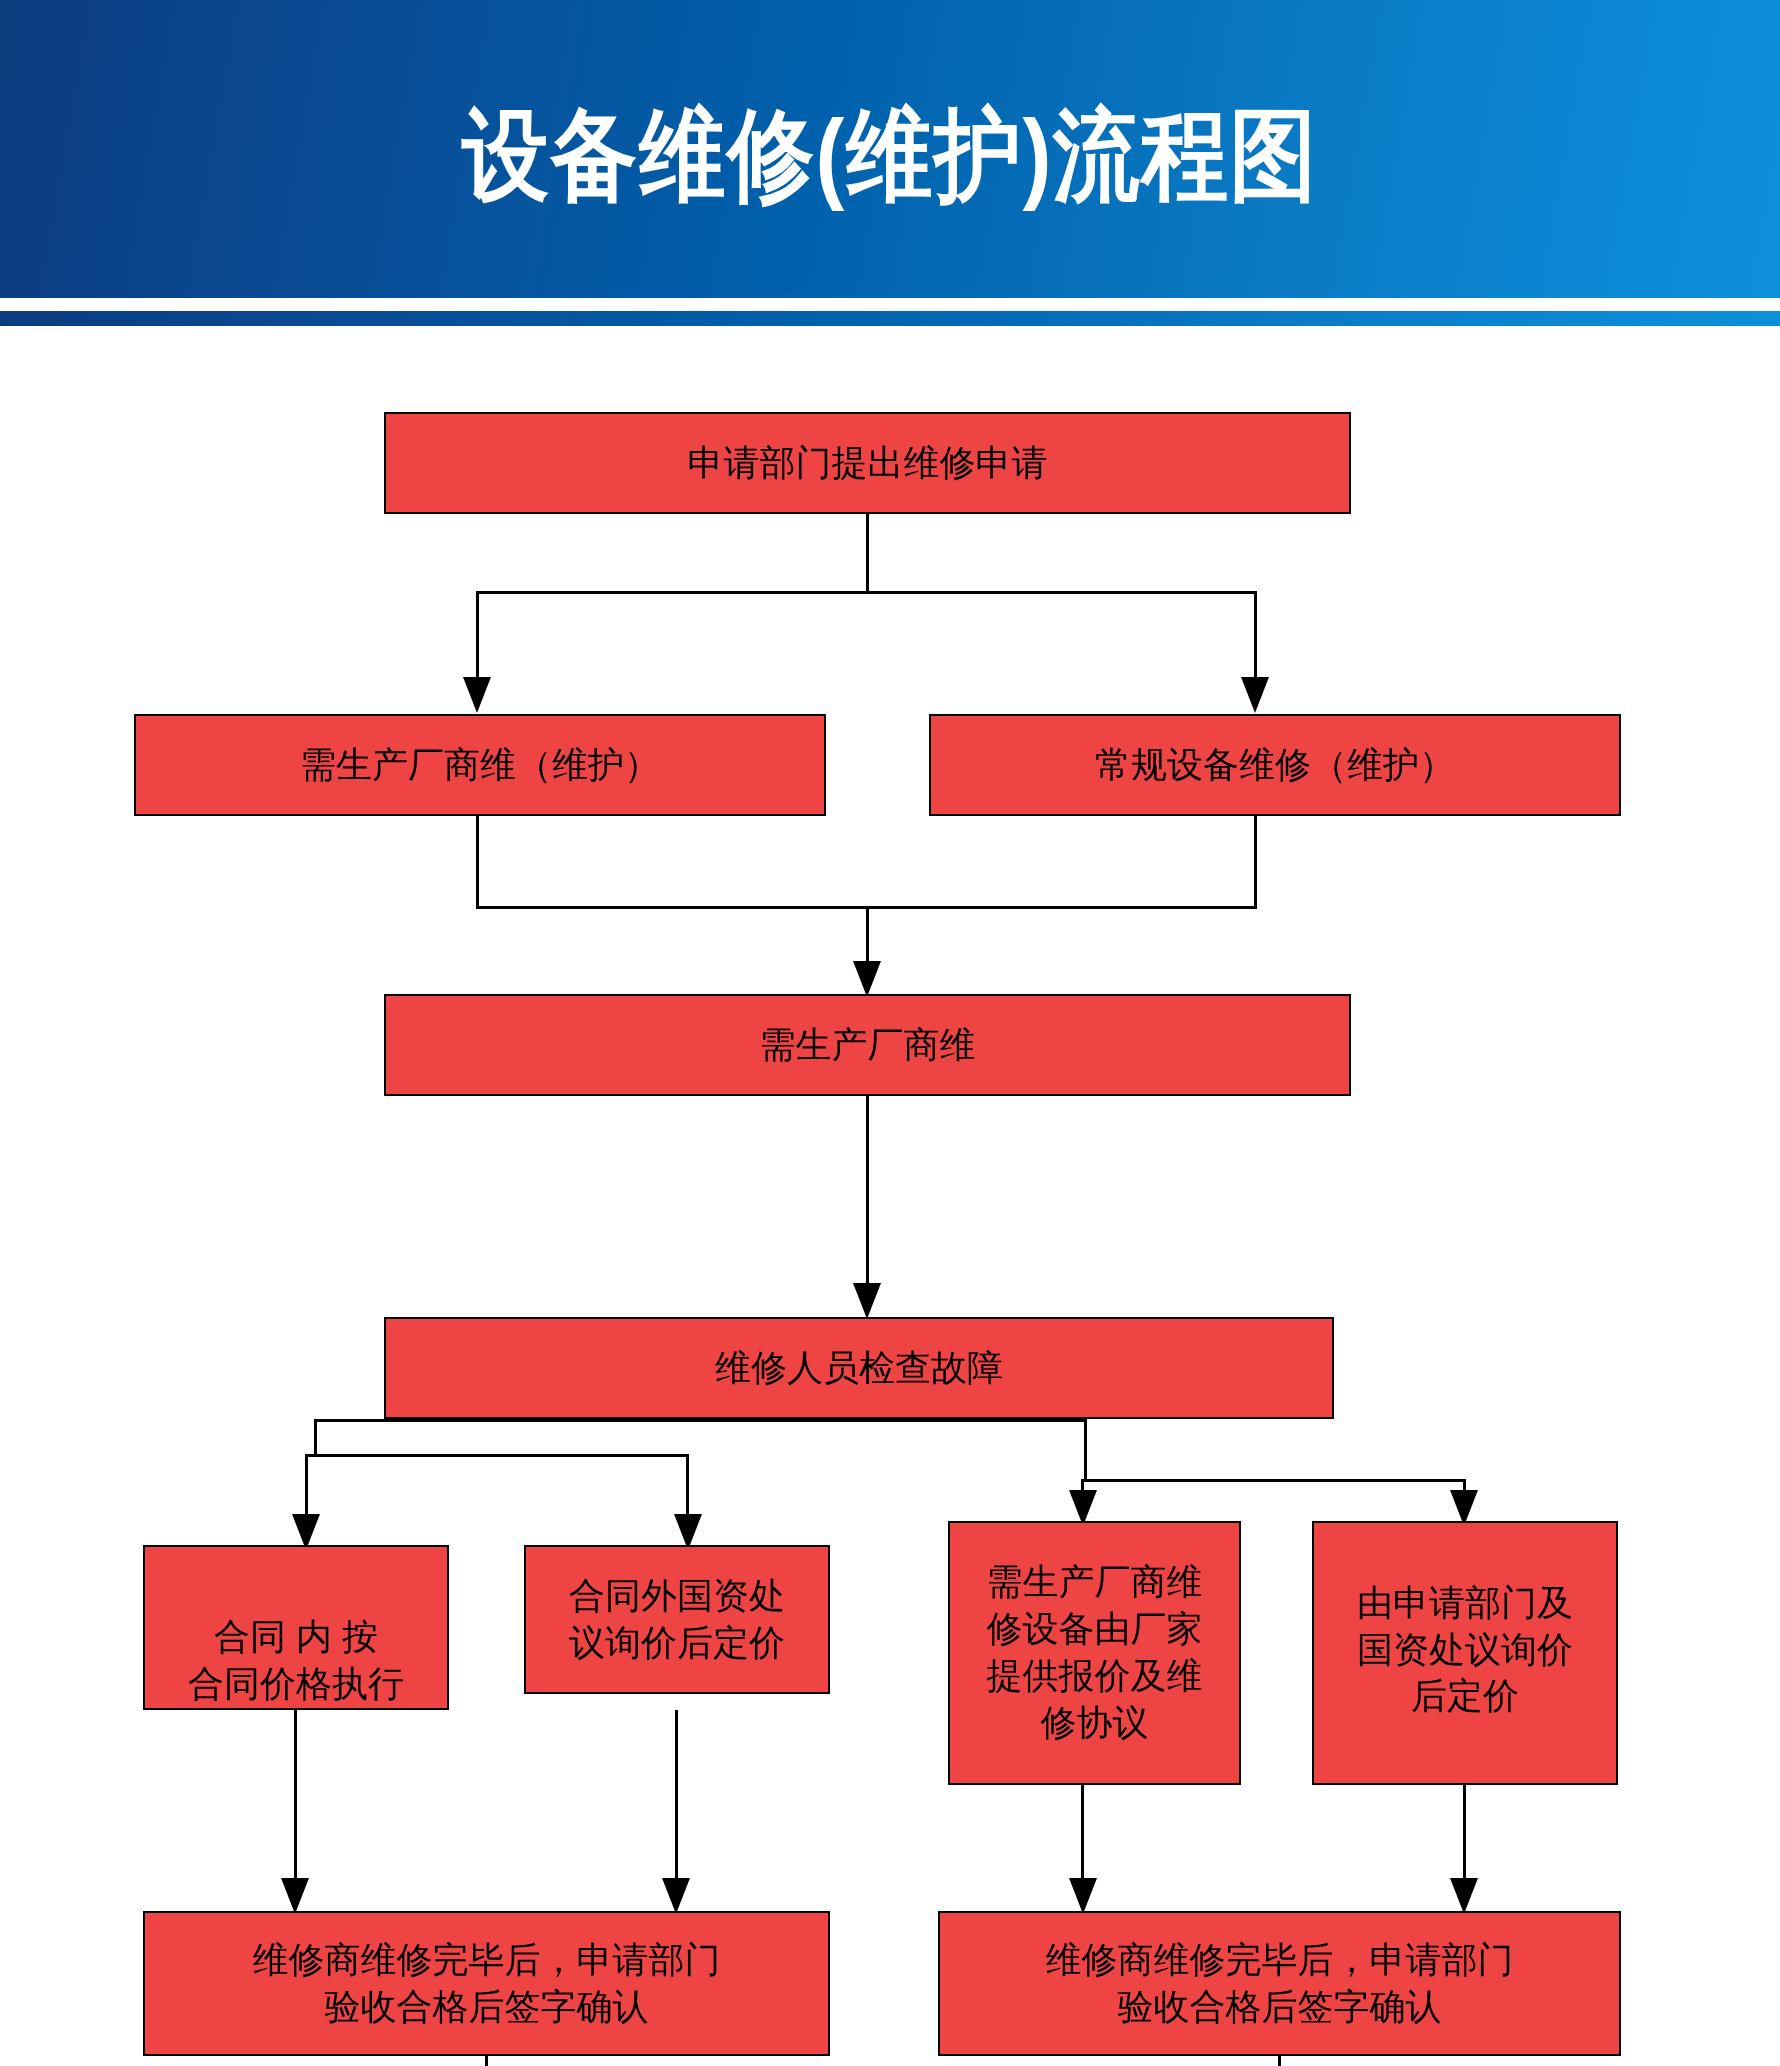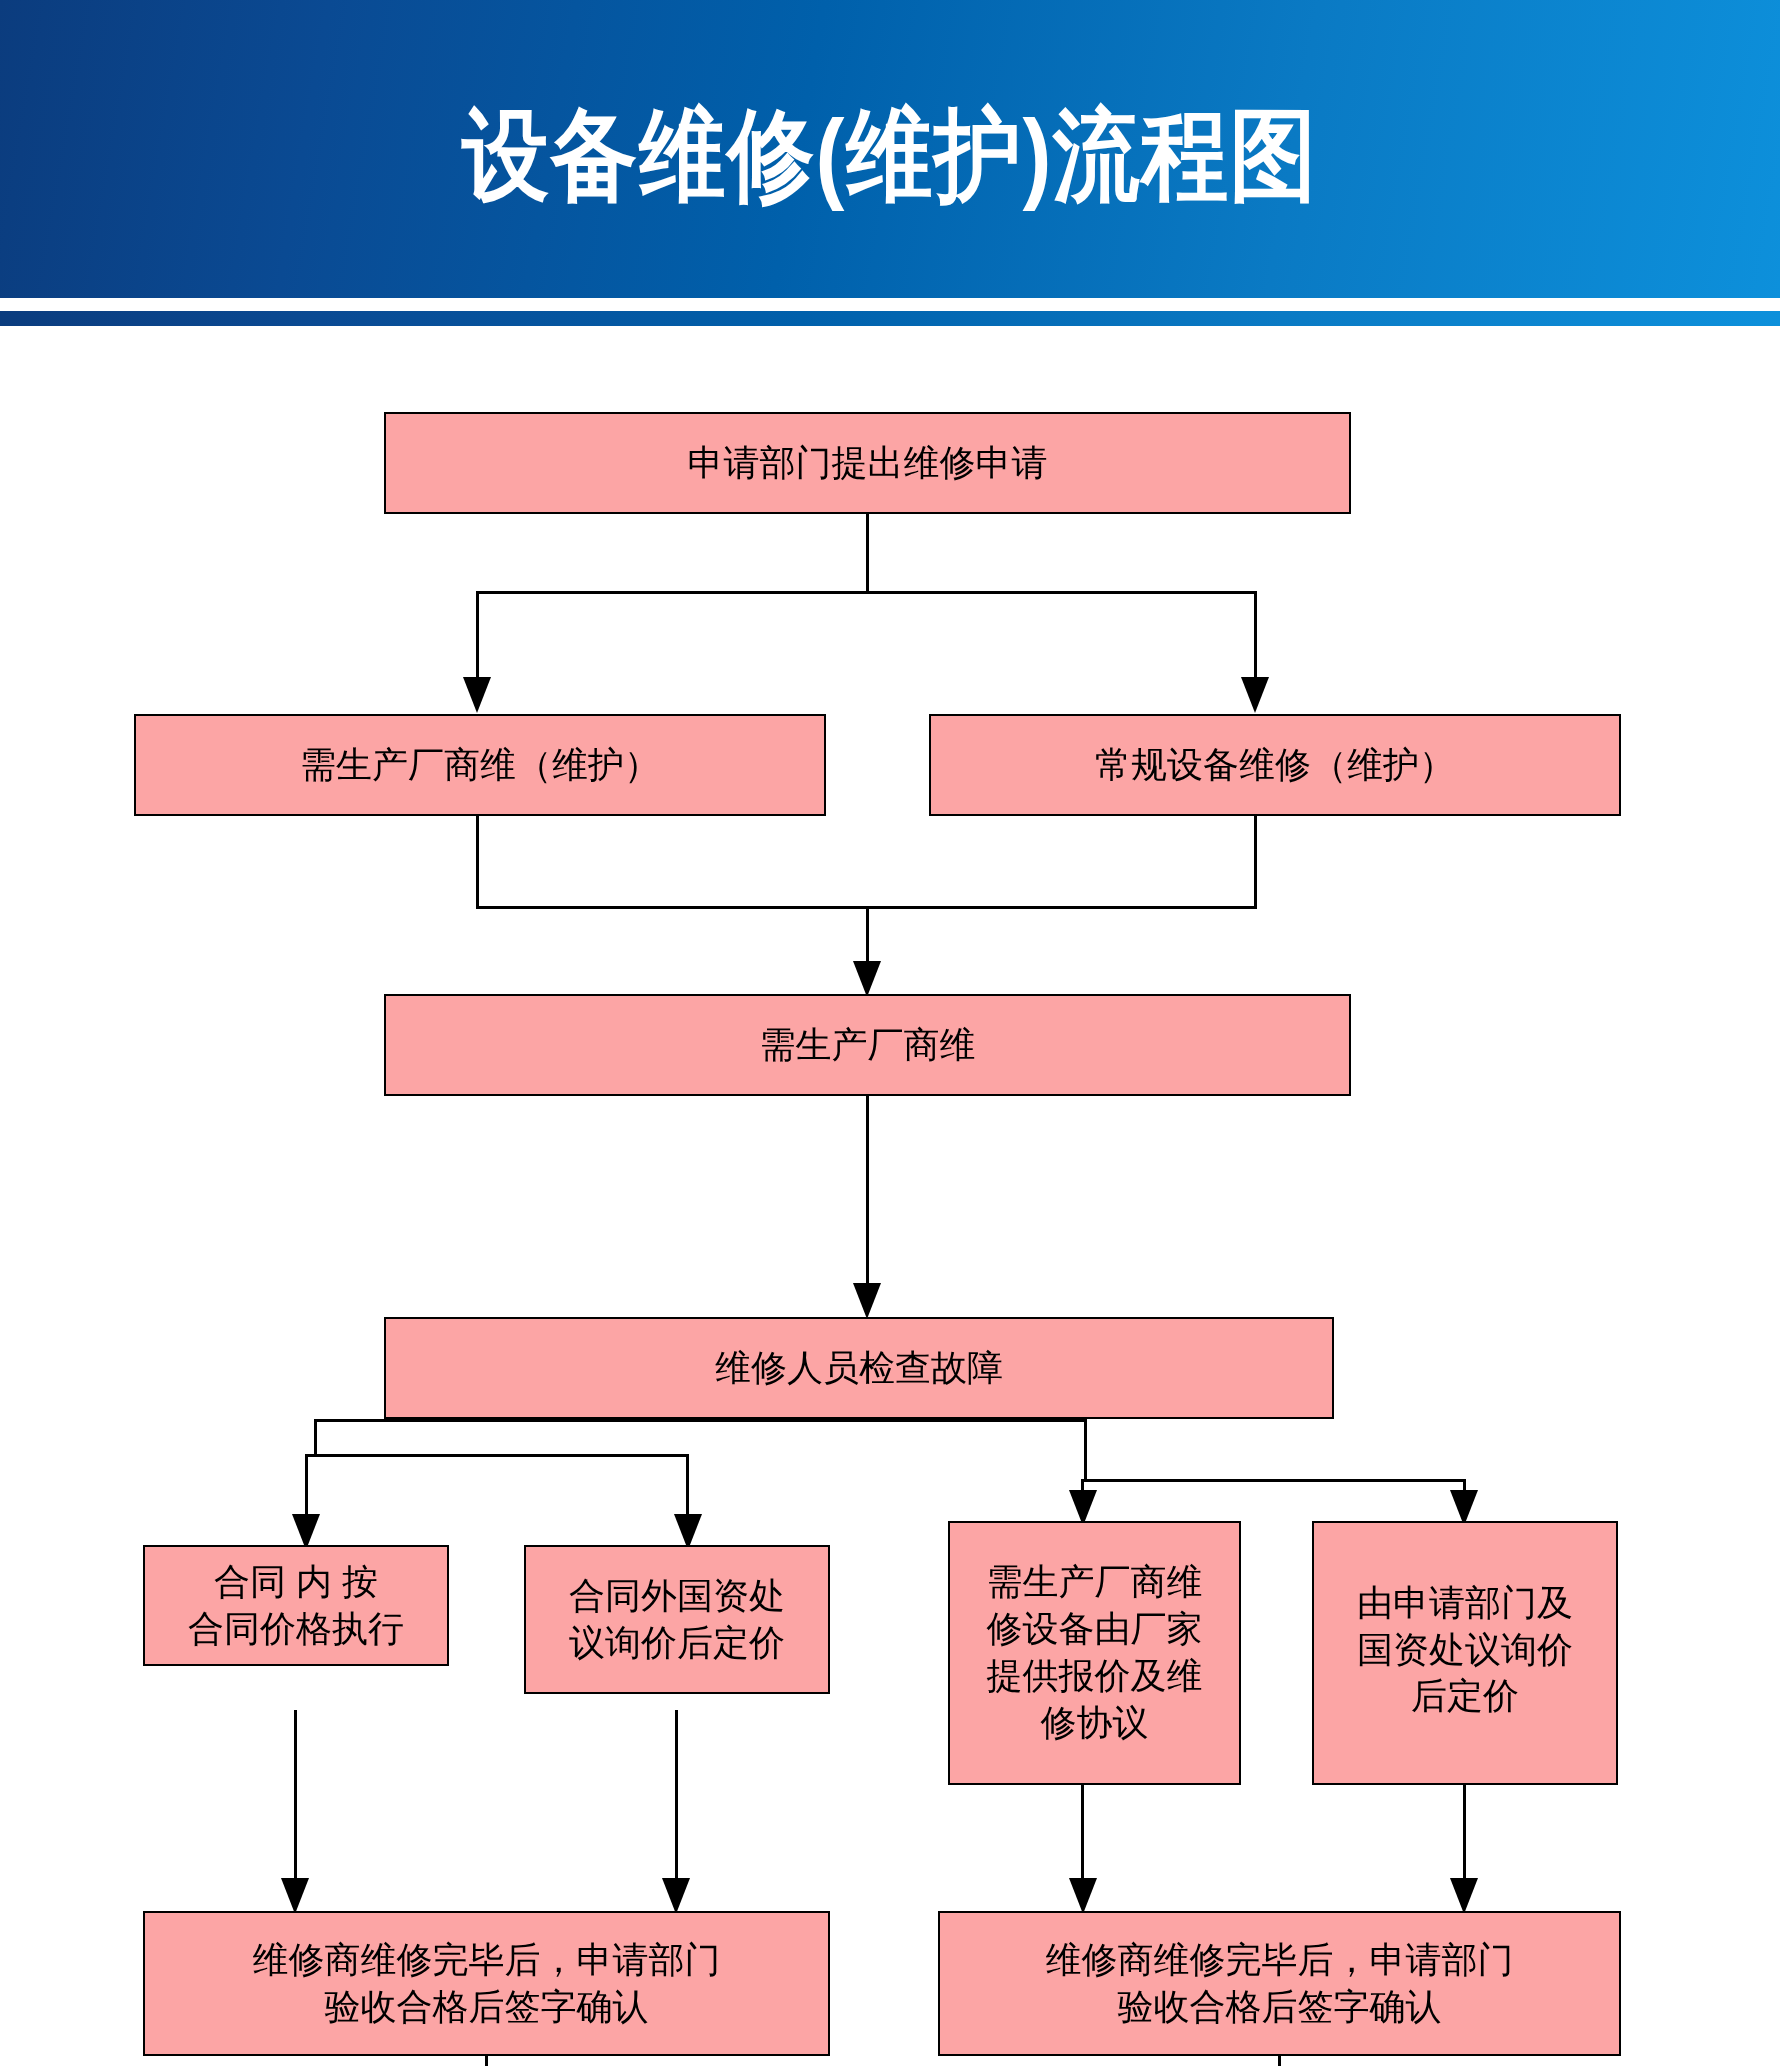--- a/index.html
+++ b/index.html
@@ -32,21 +32,21 @@
   #header-gap { position:absolute; left:0; top:298px; width:1780px; height:13.2px; background:#ffffff; }
   #header-rule {
     position:absolute; left:0; top:311px; width:1780px; height:15px;
     background: linear-gradient(100deg, #0b3c7e 0%, #0a4a93 18%, #0060ab 45%, #0a7ac4 72%, #0d90db 100%);
   }
 
   
   .fbox {
     position:absolute;
     border:2.9px solid #000000;
-    background:#fca5a5;
+    background:#ef4444;
     display:flex; align-items:center; justify-content:center;
     text-align:center;
     color:#000000;
     font-family:"Liberation Sans","DejaVu Sans",sans-serif;
   }
   .fbox .txt {
     width:100%;
     padding:0 5.8px;
     font-size:36px;
     line-height:1.30;
@@ -119,21 +119,21 @@
   <div class="vline" style="left:686px; top:1454px; height:62px;"></div>
   <div class="arrow" style="left:292px; top:1514px;"></div>
   <div class="arrow" style="left:674px; top:1514px;"></div>
 
   <div class="hline" style="left:1081px; top:1479px; width:384px;"></div>
   <div class="vline" style="left:1081px; top:1479px; height:37px;"></div>
   <div class="vline" style="left:1463px; top:1479px; height:37px;"></div>
   <div class="arrow" style="left:1069px; top:1490px;"></div>
   <div class="arrow" style="left:1450px; top:1490px;"></div>
 
-  <div class="fbox justify" style="left:143px; top:1545px; width:306px; height:121px;">
+  <div class="fbox justify" style="left:143px; top:1545px; width:306px; height:165px;align-items:flex-end;">
     <div class="txt">合同 内 按
 合同价格执行</div>
   </div>
   <div class="fbox" style="left:524px; top:1545px; width:306px; height:149px;">
     <div class="txt">合同外国资处
 议询价后定价</div>
   </div>
   <div class="fbox" style="left:948px; top:1521px; width:293px; height:264px;">
     <div class="txt">需生产厂商维
 修设备由厂家

